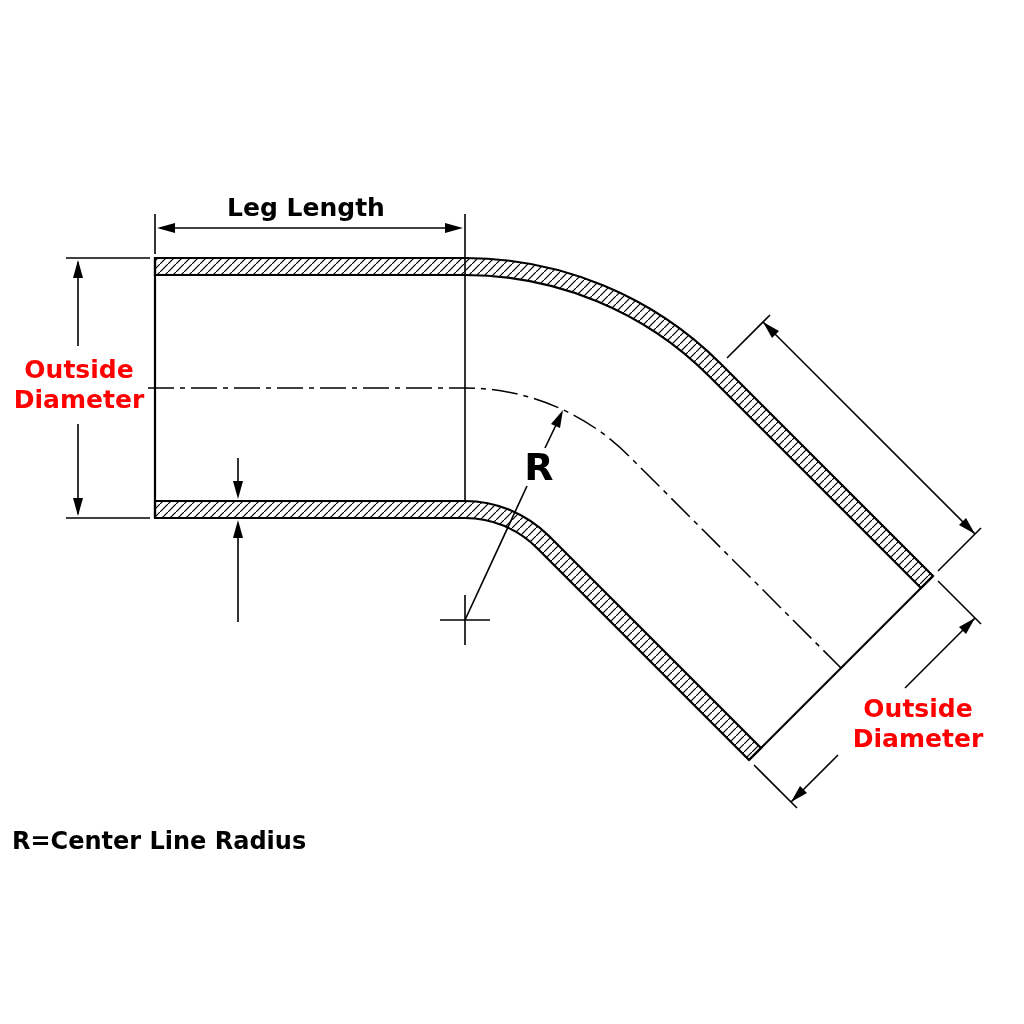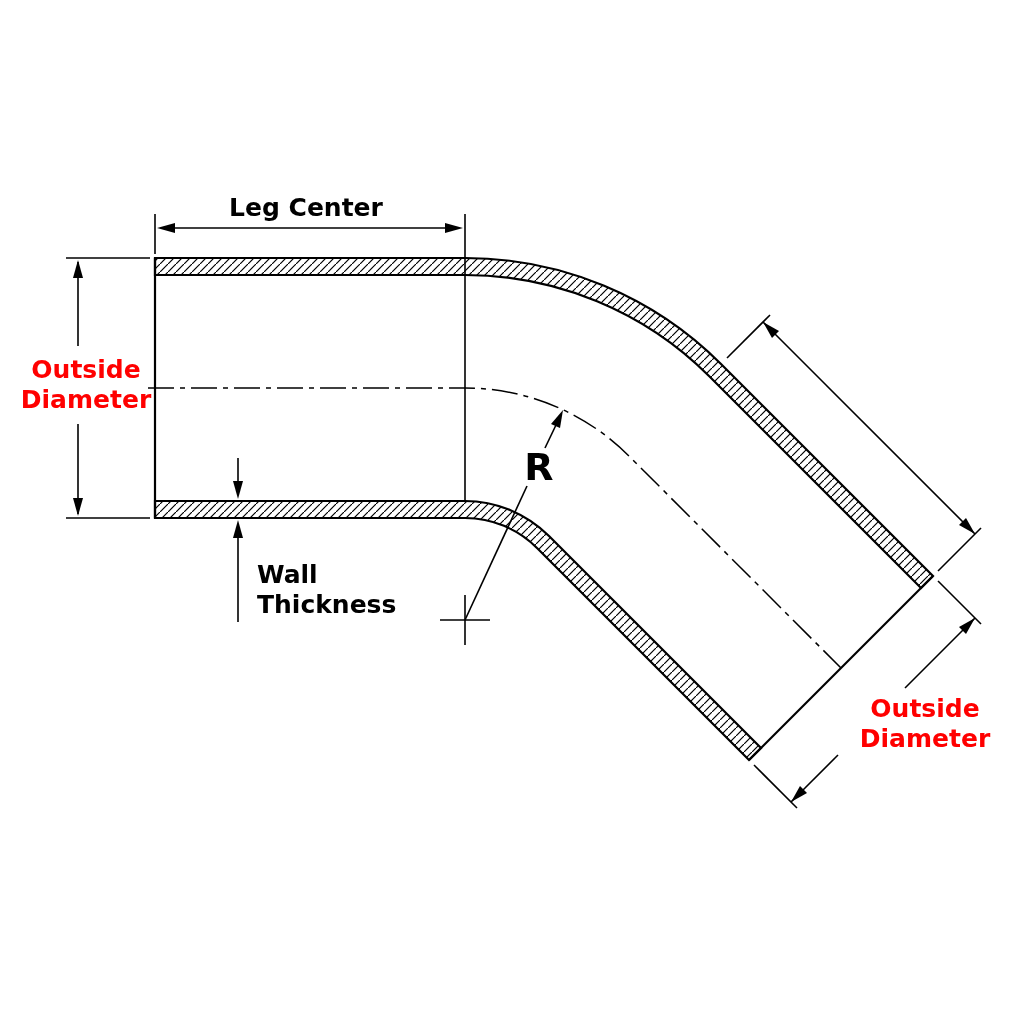--- a/index.html
+++ b/index.html
@@ -12,21 +12,21 @@
   }
   .stage svg{position:absolute;left:0;top:0;}
   .lbl{
     position:absolute;
     font-weight:bold;
     font-size:25px;
     color:#000;
     white-space:nowrap;
   }
   .centered{transform:translate(-50%,-50%);text-align:center;}
-  .two-line{line-height:30px;margin-left:7px;}
+  .two-line{line-height:30px;}
   .red{color:#ff0000;}
   .r-symbol{font-size:38px;}
   .note{font-size:24px;}
 </style>
 </head>
 <body>
 
 <div class="stage">
 
   <svg width="1024" height="1024" viewBox="0 0 1024 1024">
@@ -88,34 +88,31 @@
     <g stroke="#000" stroke-width="1.6">
       <line x1="938" y1="581" x2="981" y2="624"></line>
       <line x1="754" y1="765" x2="797" y2="808"></line>
       <line x1="975" y1="618" x2="905" y2="688"></line>
       <line x1="838" y1="755" x2="791" y2="802"></line>
       <polygon points="975,618 966,634 959,627" fill="#000" stroke="none"></polygon>
       <polygon points="791,802 800,786 807,793" fill="#000" stroke="none"></polygon>
     </g>
   </svg>
 
-  <div class="lbl centered" style="left:306px;top:207px;">Leg Center</div>
+  <div class="lbl centered" style="left:306px;top:207px;">Leg Length</div>
 
   <div class="lbl centered two-line red" style="left:79px;top:385px;">
     <div>Outside</div>
     <div>Diameter</div>
   </div>
 
-  <div class="lbl two-line" style="left:250px;top:560px;">
-    <div>Wall</div>
-    <div>Thickness</div>
-  </div>
 
   <div class="lbl centered r-symbol" style="left:539px;top:467px;">R</div>
 
 
   <div class="lbl centered two-line red" style="left:918px;top:724px;">
     <div>Outside</div>
     <div>Diameter</div>
   </div>
 
+  <div class="lbl note" style="left:12px;top:827px;">R=Center Line Radius</div>
 
 </div>
 
 </body></html>

